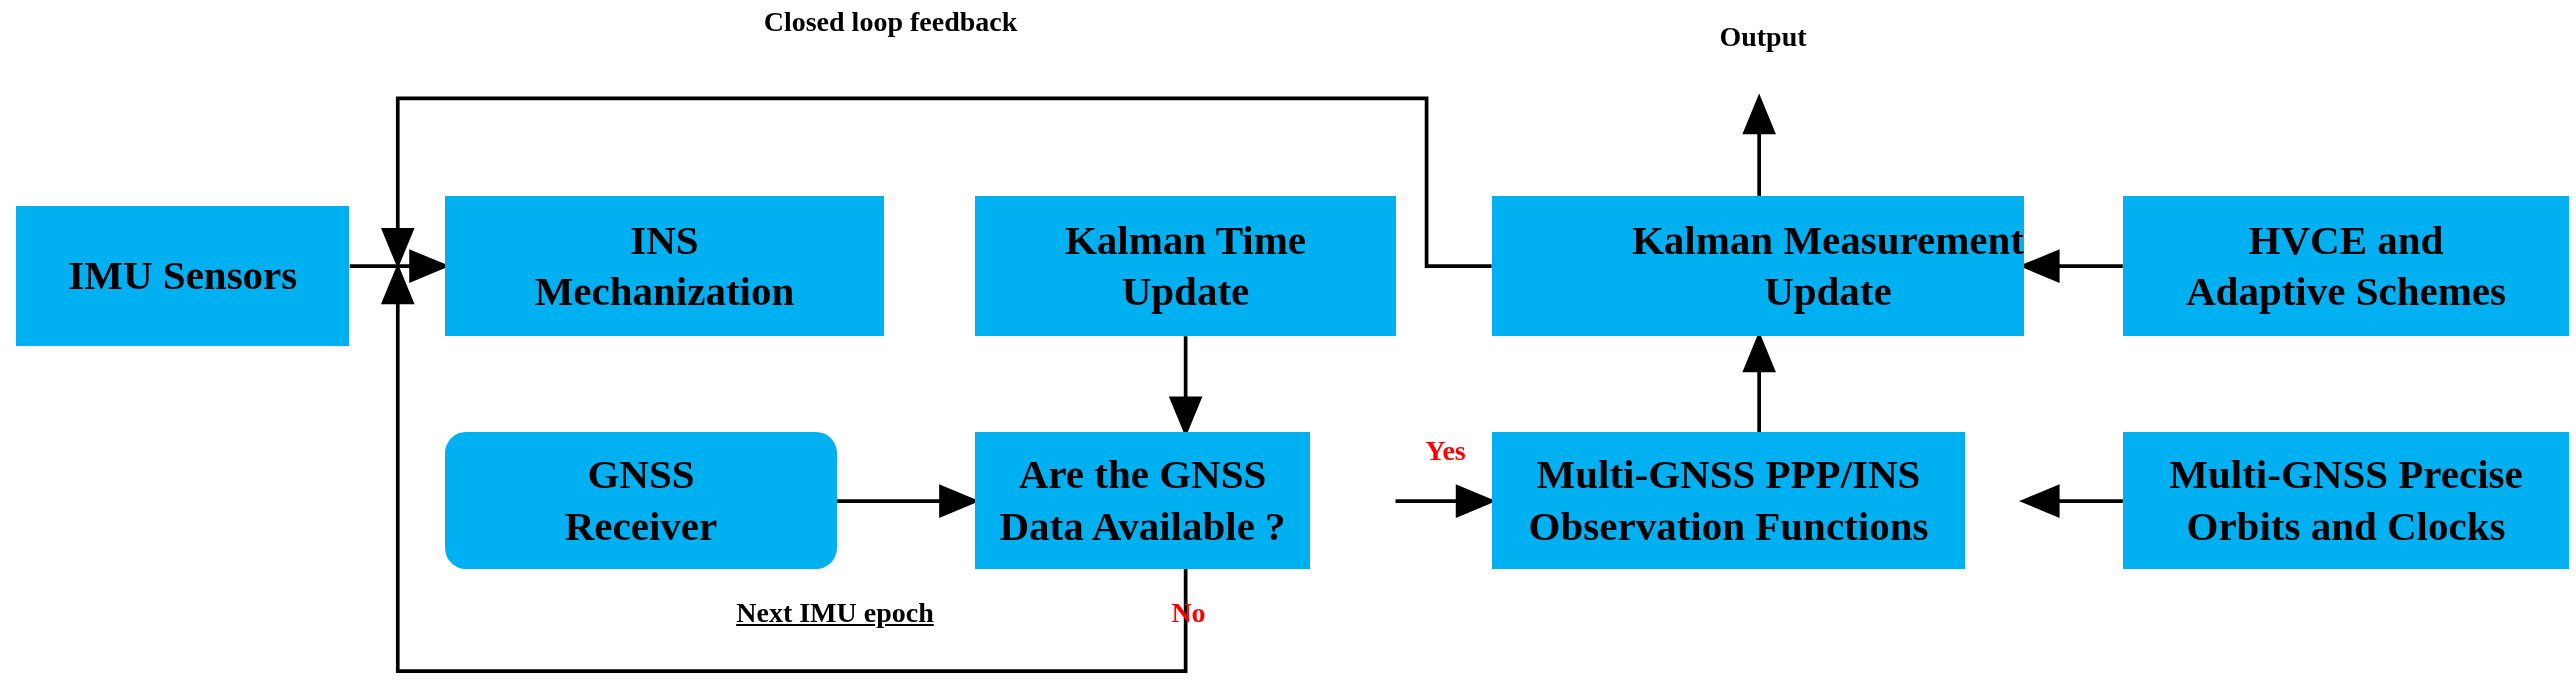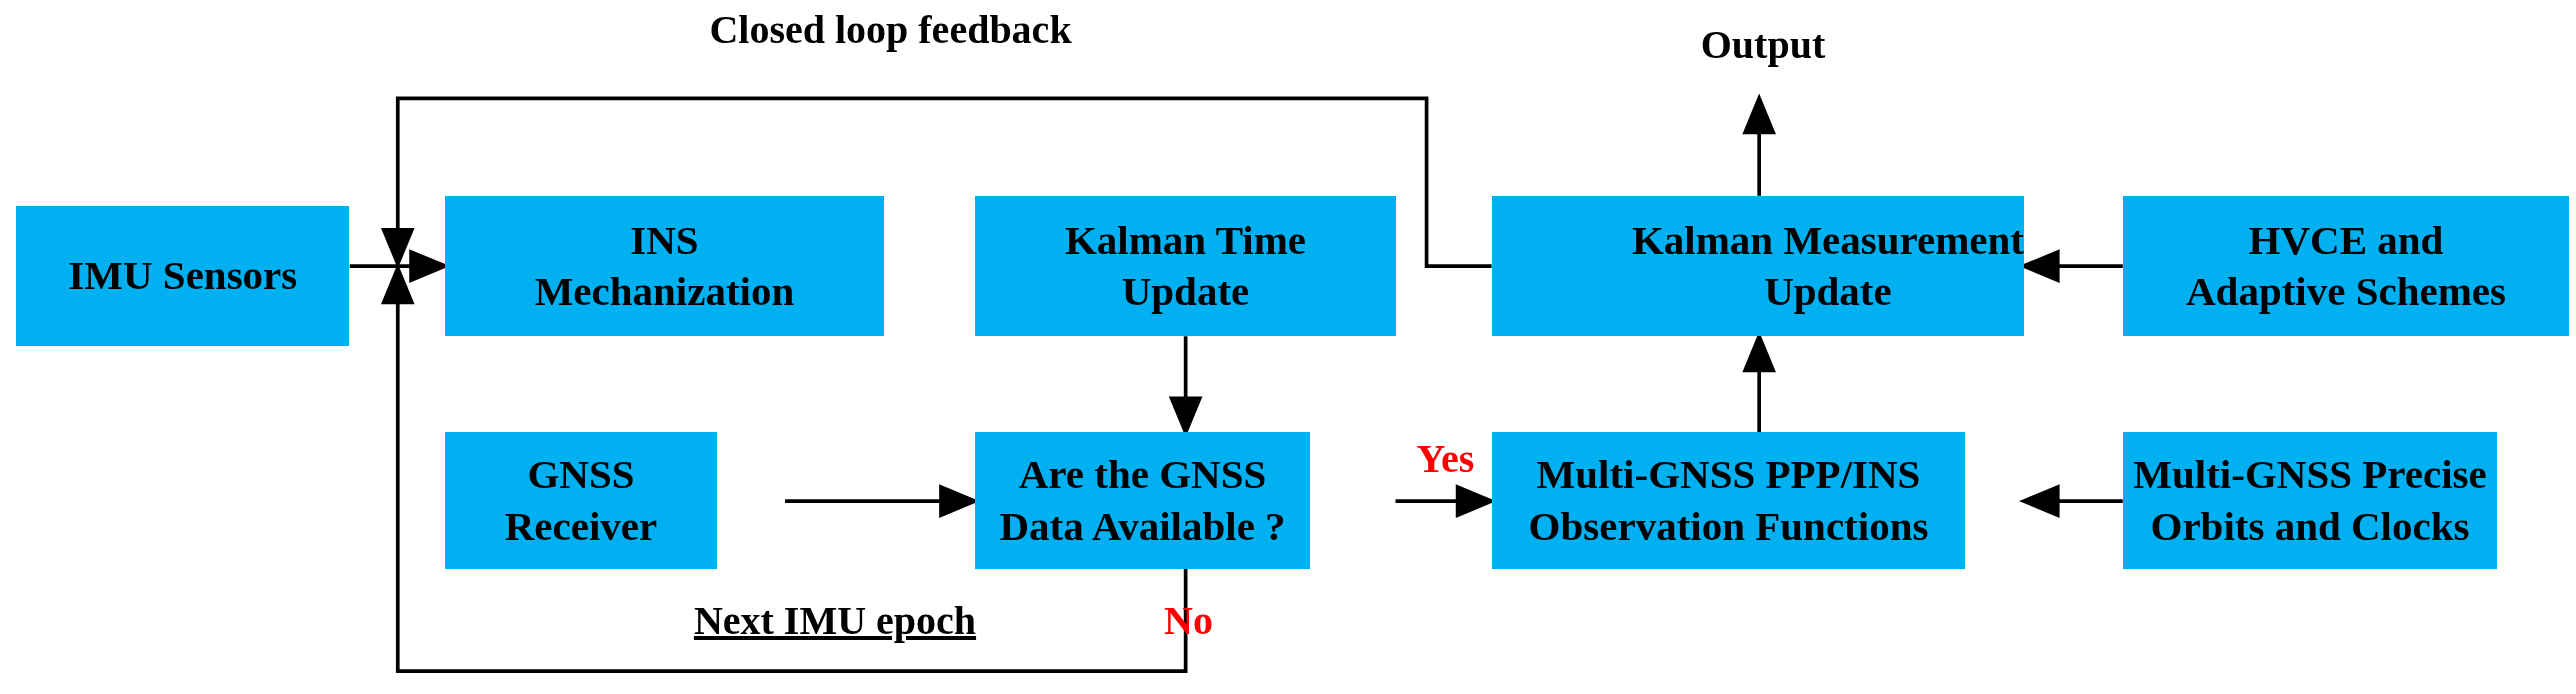--- a/index.html
+++ b/index.html
@@ -27,37 +27,37 @@
     font-weight: bold;
     font-size: 41px;
     line-height: 1.25;
     color: #000000;
     text-align: center;
     white-space: pre-line;
   }
   .float-label {
     position: absolute;
     font-weight: bold;
-    font-size: 40px;
+    font-size: 28px;
     color: #000000;
     text-align: center;
     white-space: nowrap;
   }
   .branch-label { color: #FF0000; }
 
   
   .n-imu    { left:   16.3px; top: 196px; width: 333px; height: 140px; margin-top: 10px; }
   .n-ins    { left:  445px; top: 196px; width: 439px; height: 140px; }
   .n-ktu    { left: 975px; top: 196px; width: 421px; height: 140px; }
   .n-kmu    { left: 1492px; top: 196px; width: 532px; height: 140px; justify-content: flex-end; }
   .n-hvce   { left: 2123px; top: 196px; width: 446px; height: 140px; }
-  .n-gnss   { left:  445px; top: 432px; width: 272px; height: 137px; }
+  .n-gnss   { left:  445px; top: 432px; width: 392px; height: 137px; border-radius: 21px; }
   .n-avail  { left: 975px; top: 432px; width: 335px; height: 137px; }
   .n-ppp    { left: 1492px; top: 432px; width: 473px; height: 137px; }
-  .n-orbits { left: 2123px; top: 432px; width: 374px; height: 137px; }
+  .n-orbits { left: 2123px; top: 432px; width: 446px; height: 137px; }
 
   
   .l-closed { left:  628px; top:   6px; width: 525px; }
   .l-output { left: 1641px; top:  21px; width: 244px; }
   .l-yes    { left: 1399px; top: 435px; width: 93px; }
   .l-no     { left: 1148px; top: 597px; width: 81px; }
   .l-next   { left:  650px; top: 597px; width: 370px; text-decoration: underline; }
 </style>
 </head>
 <body>

